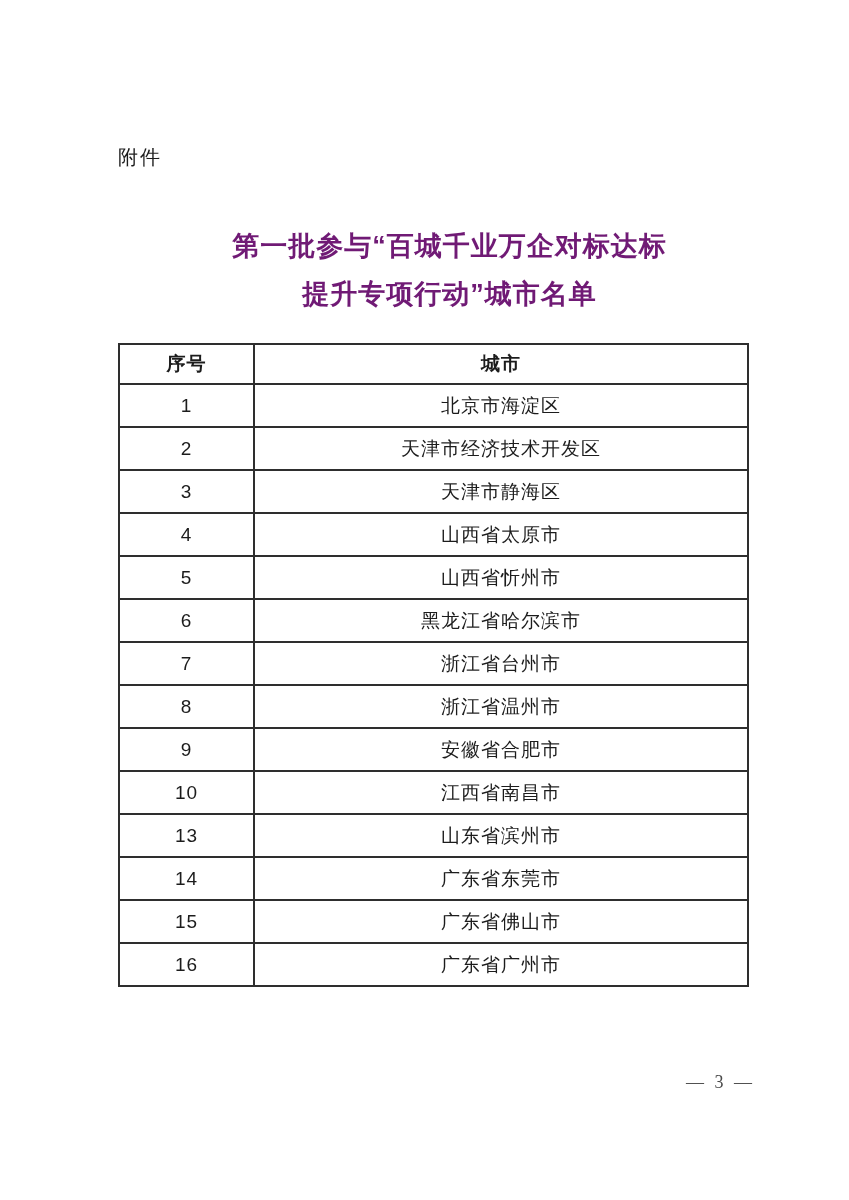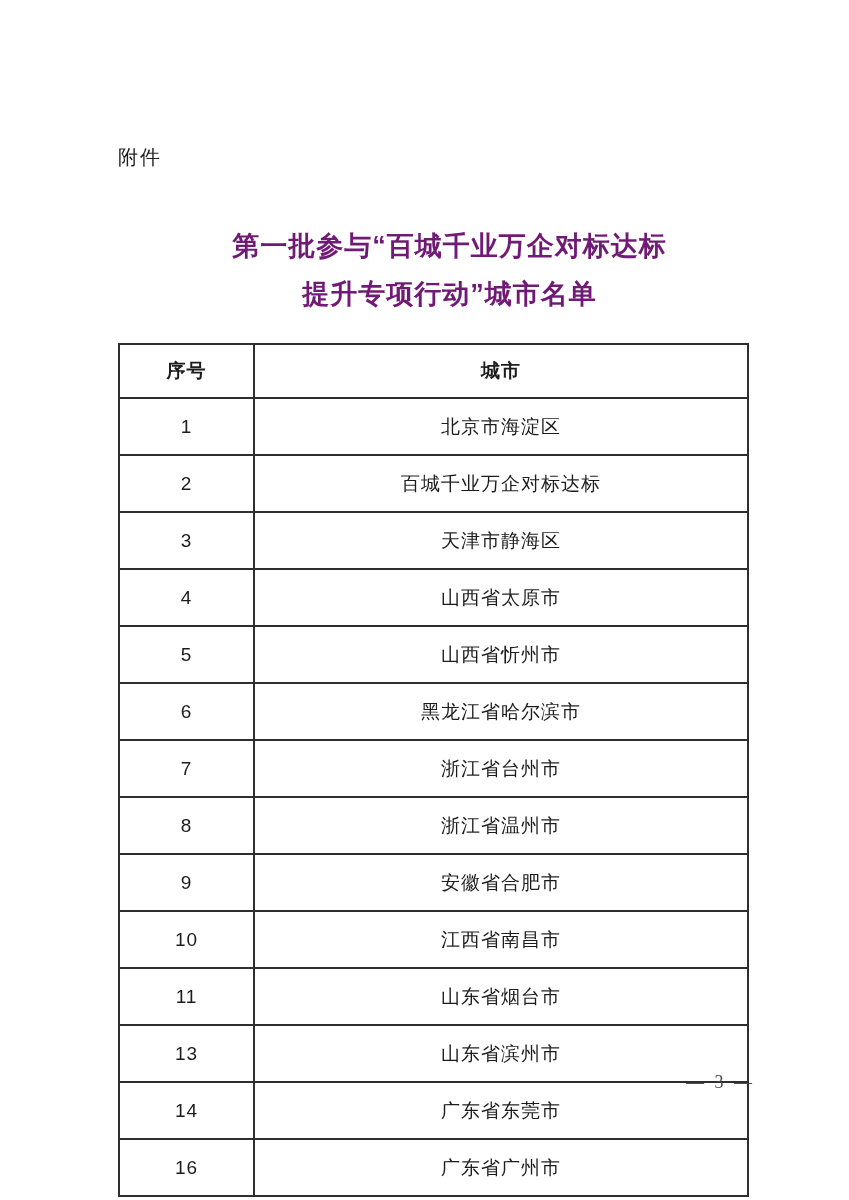--- a/index.html
+++ b/index.html
@@ -48,21 +48,21 @@
     width: 100%;
     border-collapse: collapse;
     table-layout: fixed;
   }
   .city-table col.col-no { width: 135px; }
   .city-table th, .city-table td {
     border: 2px solid #2e2e2e;
     text-align: center;
     vertical-align: middle;
     font-size: 19px;
-    padding: 7px;
+    padding: 0;
     letter-spacing: 1px;
     color: #1c1c1c;
   }
   .city-table th {
     height: 38px;
     font-weight: bold;
   }
   .city-table td {
     height: 41px;
     font-weight: normal;
@@ -101,21 +101,21 @@
           <th>城市</th>
         </tr>
       </thead>
       <tbody>
         <tr>
           <td>1</td>
           <td>北京市海淀区</td>
         </tr>
         <tr>
           <td>2</td>
-          <td>百城千业万企对标达标</td>
+          <td>天津市经济技术开发区</td>
         </tr>
         <tr>
           <td>3</td>
           <td>天津市静海区</td>
         </tr>
         <tr>
           <td>4</td>
           <td>山西省太原市</td>
         </tr>
         <tr>
@@ -136,30 +136,30 @@
         </tr>
         <tr>
           <td>9</td>
           <td>安徽省合肥市</td>
         </tr>
         <tr>
           <td>10</td>
           <td>江西省南昌市</td>
         </tr>
         <tr>
-          <td>11</td>
-          <td>山东省烟台市</td>
-        </tr>
-        <tr>
           <td>13</td>
           <td>山东省滨州市</td>
         </tr>
         <tr>
           <td>14</td>
           <td>广东省东莞市</td>
+        </tr>
+        <tr>
+          <td>15</td>
+          <td>广东省佛山市</td>
         </tr>
         <tr>
           <td>16</td>
           <td>广东省广州市</td>
         </tr>
       </tbody>
     </table>
   </div>
 
   <div class="page-footer">— 3 —</div>

